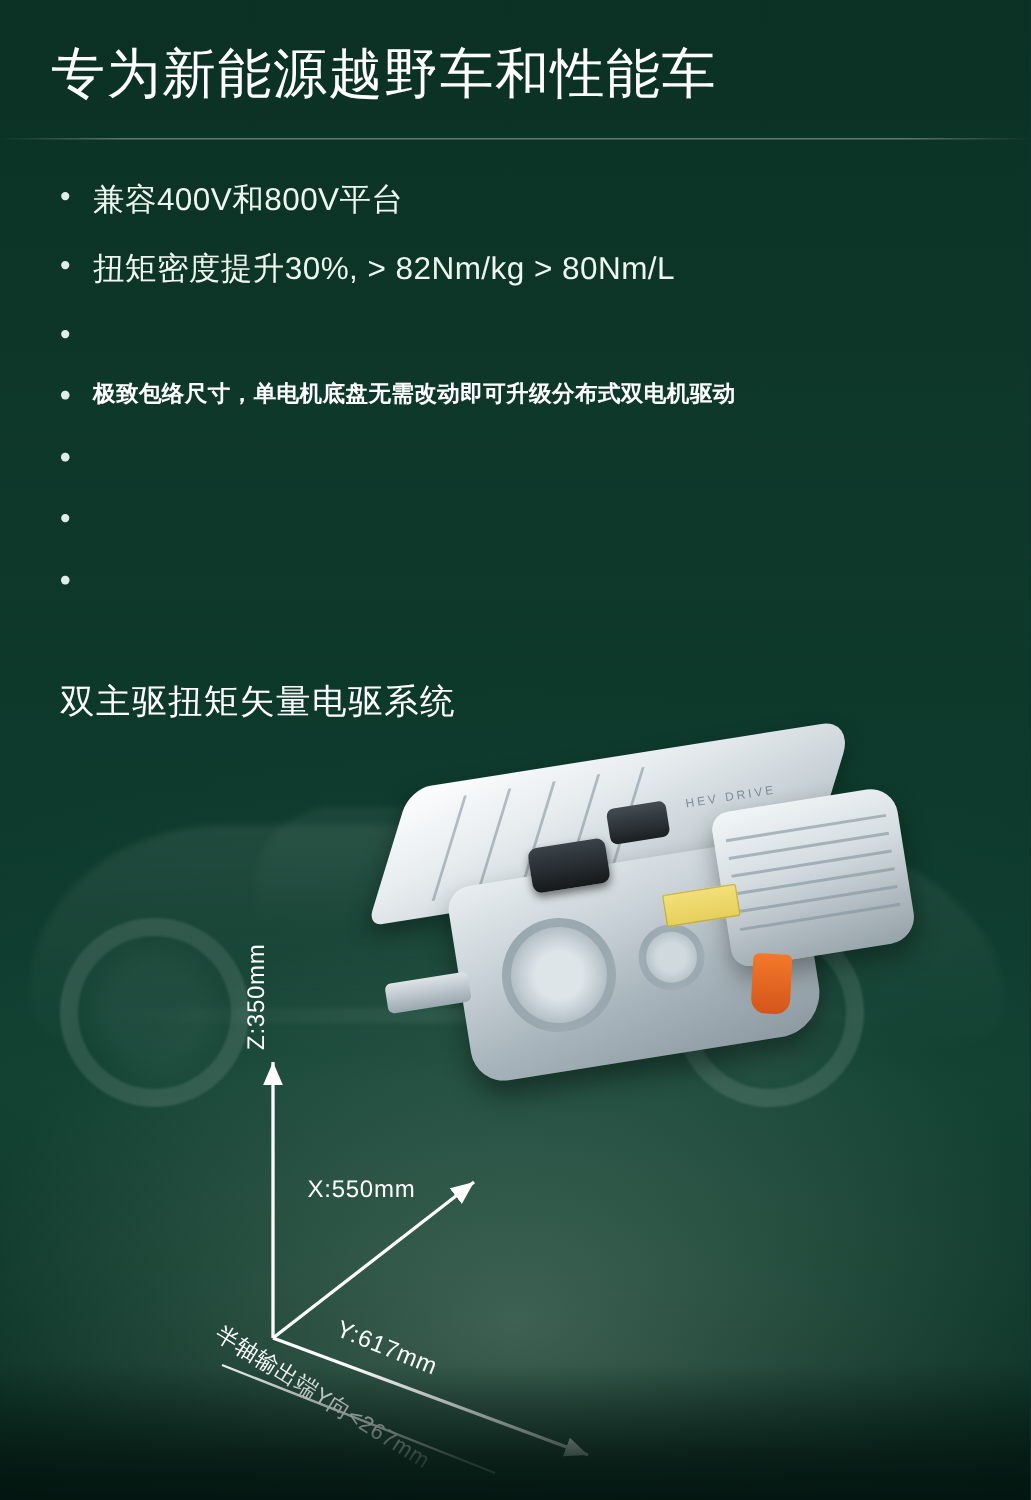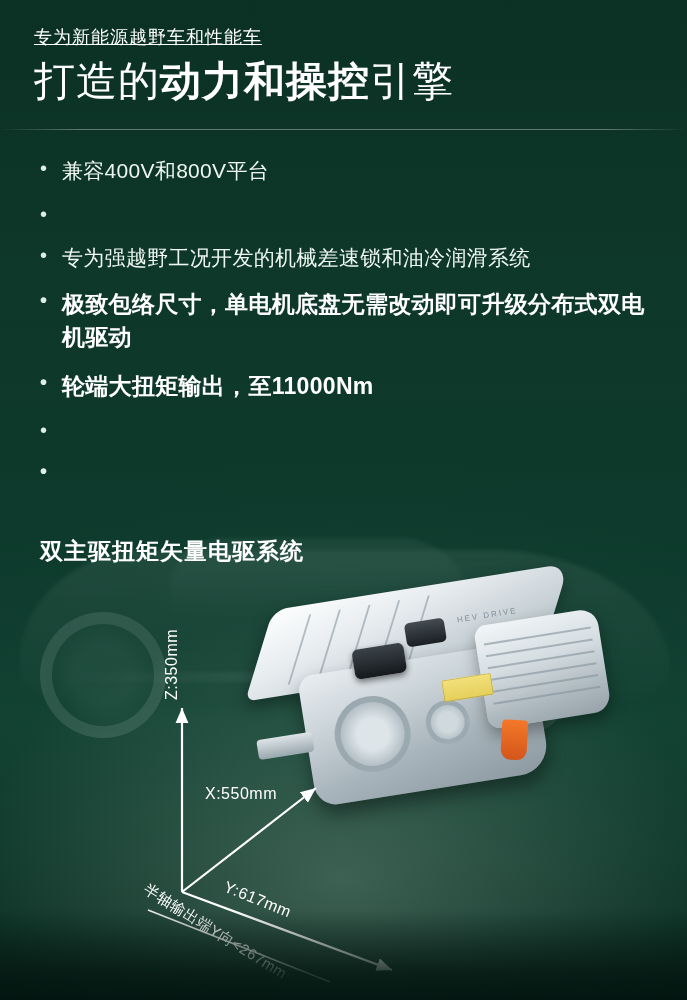--- a/index.html
+++ b/index.html
@@ -71,25 +71,24 @@
     pointer-events: none;
   }
 
   
   .header {
     position: relative;
     padding: 26px 30px 22px 34px;
   }
   .header .line1 {
     color: #ffffff;
-    font-size: 18px;
+    font-size: 36px;
     letter-spacing: 1px;
     font-weight: 400;
     line-height: 1.25;
-    text-decoration: underline;
   }
   .header .line2 {
     color: #ffffff;
     font-size: 41px;
     letter-spacing: 1px;
     line-height: 1.3;
     margin-top: 6px;
     white-space: nowrap;
   }
   .header .line2 .bold { font-weight: 700; }
@@ -119,33 +118,33 @@
     line-height: 1.25;
     color: #dfeee7;
     margin-right: 8px;
   }
   .bullet .txt {
     font-size: 21px;
     letter-spacing: 0.3px;
   }
   .bullet.strong .txt {
     font-weight: 700;
-    font-size: 23px;
+    font-size: 15px;
     color: #ffffff;
   }
   .bullet.strong .dot { font-weight: 700; }
 
   
   .section-title {
     position: relative;
     margin-top: 26px;
     padding-left: 40px;
     color: #ffffff;
     font-size: 23px;
-    font-weight: 700;
+    font-weight: 400;
     letter-spacing: 1px;
   }
 
   
   .product {
     position: relative;
     height: 352px;
     margin-top: 8px;
   }
 
@@ -308,45 +307,41 @@
     <div class="body"></div>
     <div class="glass"></div>
     <div class="sill"></div>
     <div class="wheel w1"></div>
     <div class="wheel w2"></div>
   </div>
   <div class="shade-top"></div>
 
   <div class="header">
     <div class="line1">专为新能源越野车和性能车</div>
-    <div class="line2">
-      <span>打造的</span><span class="bold">动力和操控</span><span>引擎</span>
-    </div>
     <div class="header-rule"></div>
   </div>
 
   <div class="bullets">
     <div class="bullet">
       <span class="dot">•</span>
       <span class="txt">兼容400V和800V平台</span>
     </div>
     <div class="bullet">
       <span class="dot">•</span>
+      <span class="txt">扭矩密度提升30%, &gt; 82Nm/kg  &gt; 80Nm/L</span>
     </div>
     <div class="bullet">
       <span class="dot">•</span>
-      <span class="txt">专为强越野工况开发的机械差速锁和油冷润滑系统</span>
     </div>
     <div class="bullet strong">
       <span class="dot">•</span>
       <span class="txt">极致包络尺寸，单电机底盘无需改动即可升级分布式双电机驱动</span>
     </div>
     <div class="bullet strong">
       <span class="dot">•</span>
-      <span class="txt">轮端大扭矩输出，至11000Nm</span>
     </div>
     <div class="bullet">
       <span class="dot">•</span>
     </div>
     <div class="bullet strong">
       <span class="dot">•</span>
     </div>
   </div>
 
   <div class="section-title">双主驱扭矩矢量电驱系统</div>

